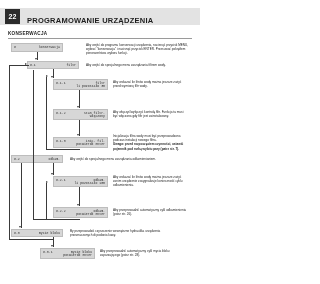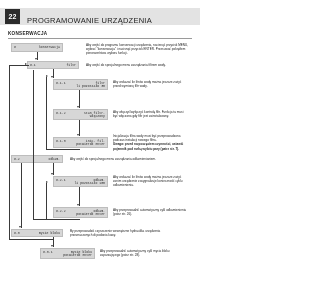--- a/index.html
+++ b/index.html
@@ -18,21 +18,21 @@
   .page-num{
     position:absolute;left:5px;top:9px;width:15px;height:15px;
     background:#2b2b2b;color:#ffffff;
     font-size:7px;font-weight:bold;
     display:flex;align-items:center;justify-content:center;
     letter-spacing:0px;
   }
   .header-title{
     position:absolute;left:27px;top:9px;height:22px;
     display:flex;align-items:center;
-    font-size:7.5px;font-weight:normal;color:#1d1d1d;
+    font-size:7.5px;font-weight:bold;color:#1d1d1d;
     letter-spacing:0.25px;
   }
   
   .section-title{
     position:absolute;left:8px;top:31px;
     font-size:4.6px;font-weight:bold;color:#1d1d1d;
     letter-spacing:0.3px;
   }
   .section-rule{
     position:absolute;left:8px;top:37.5px;width:184px;height:0.7px;

